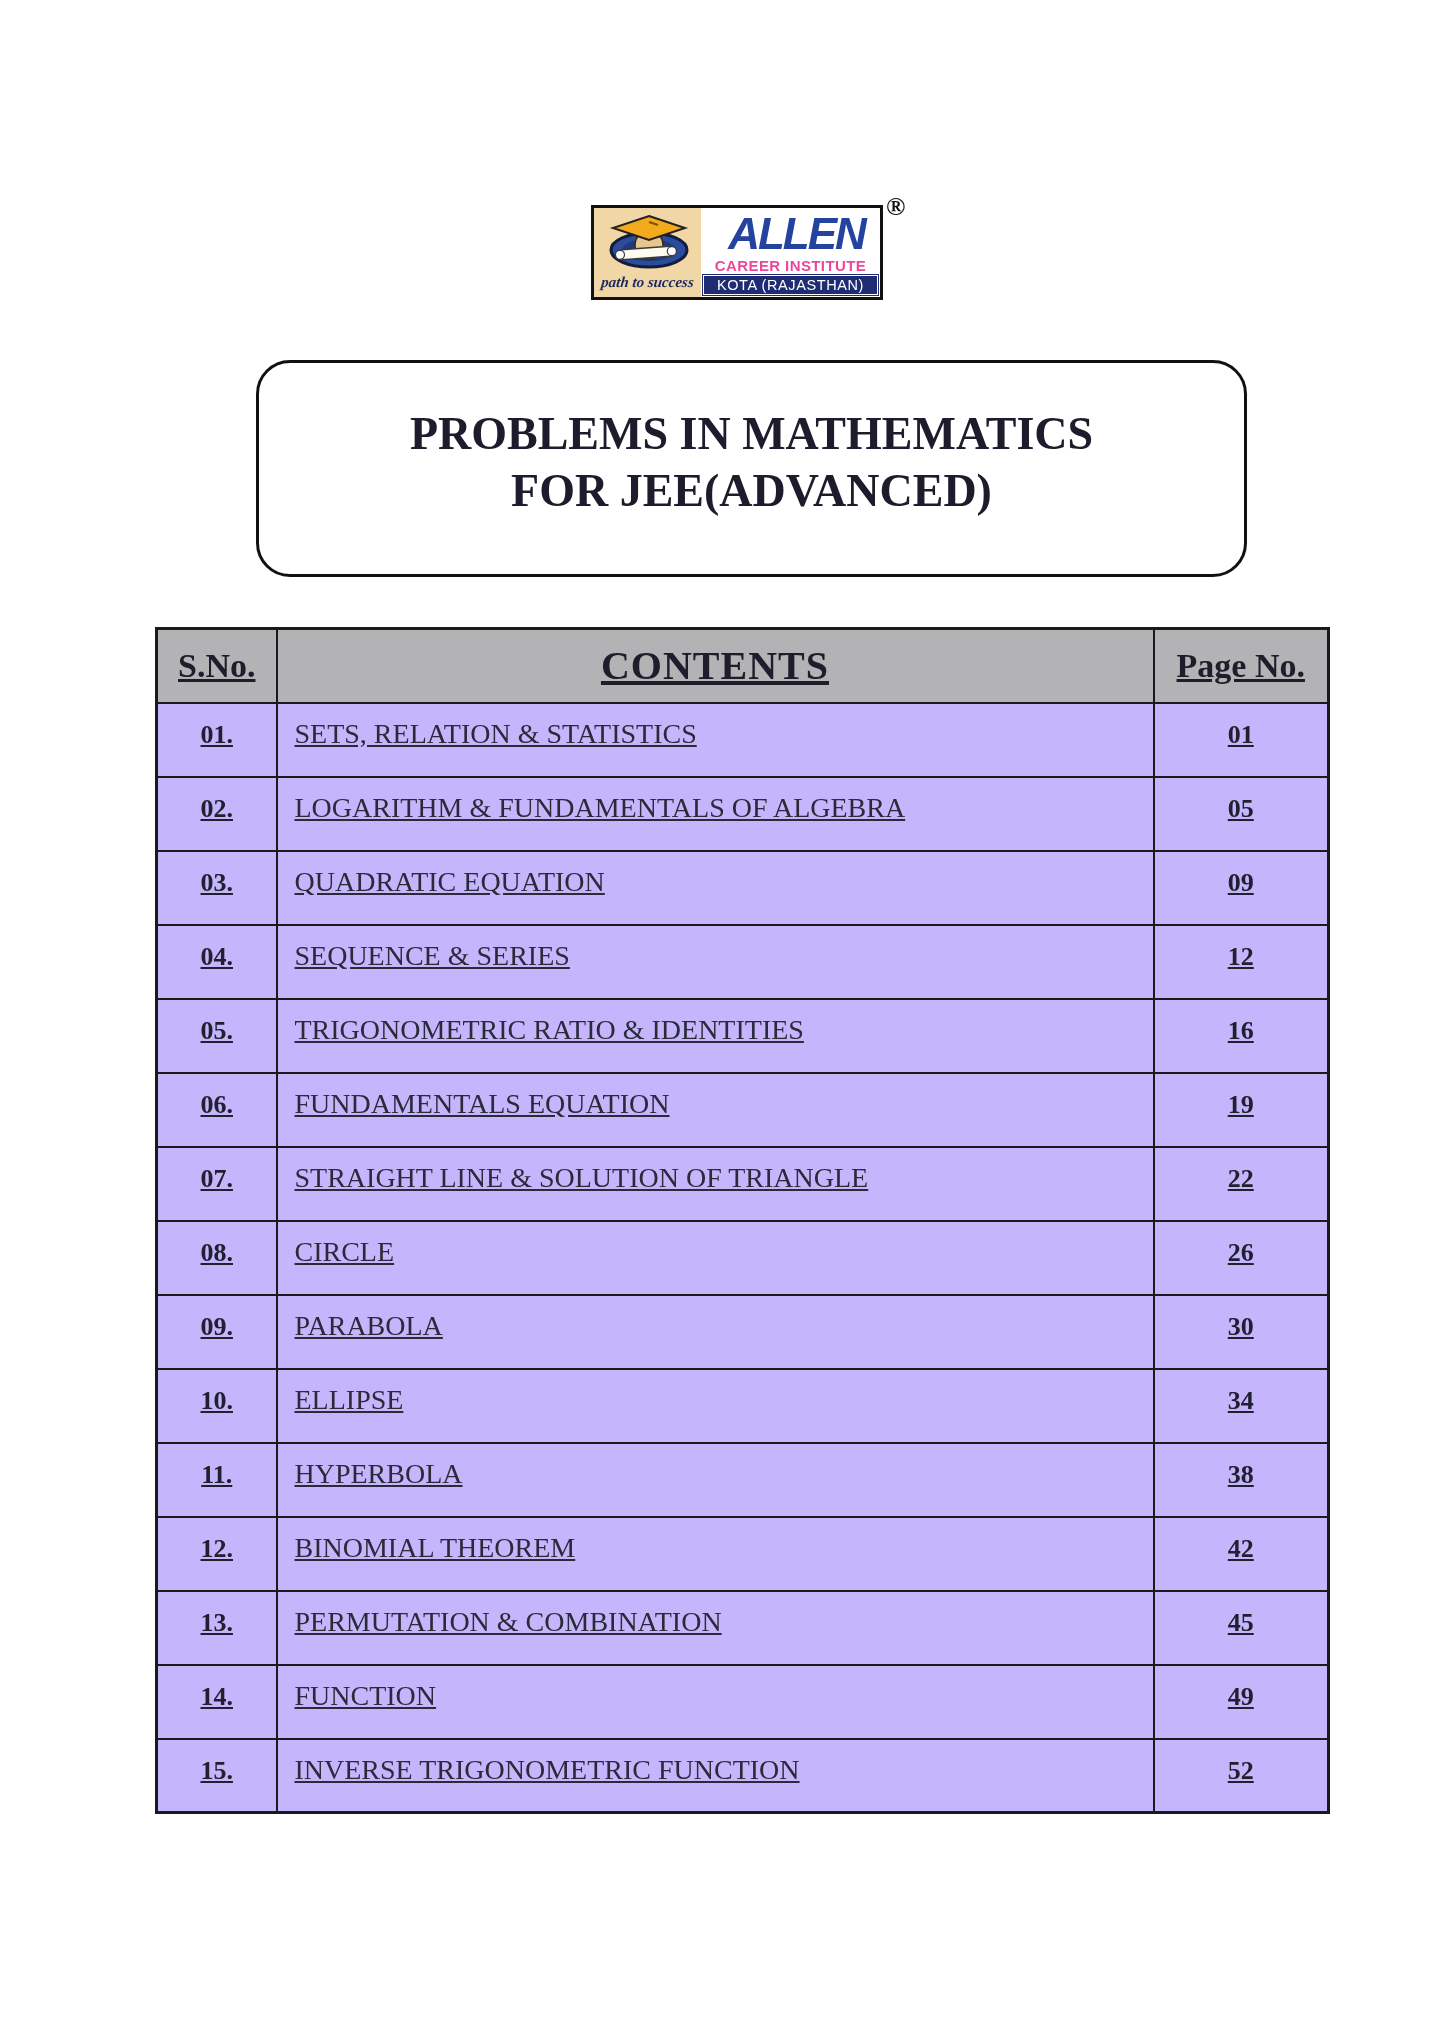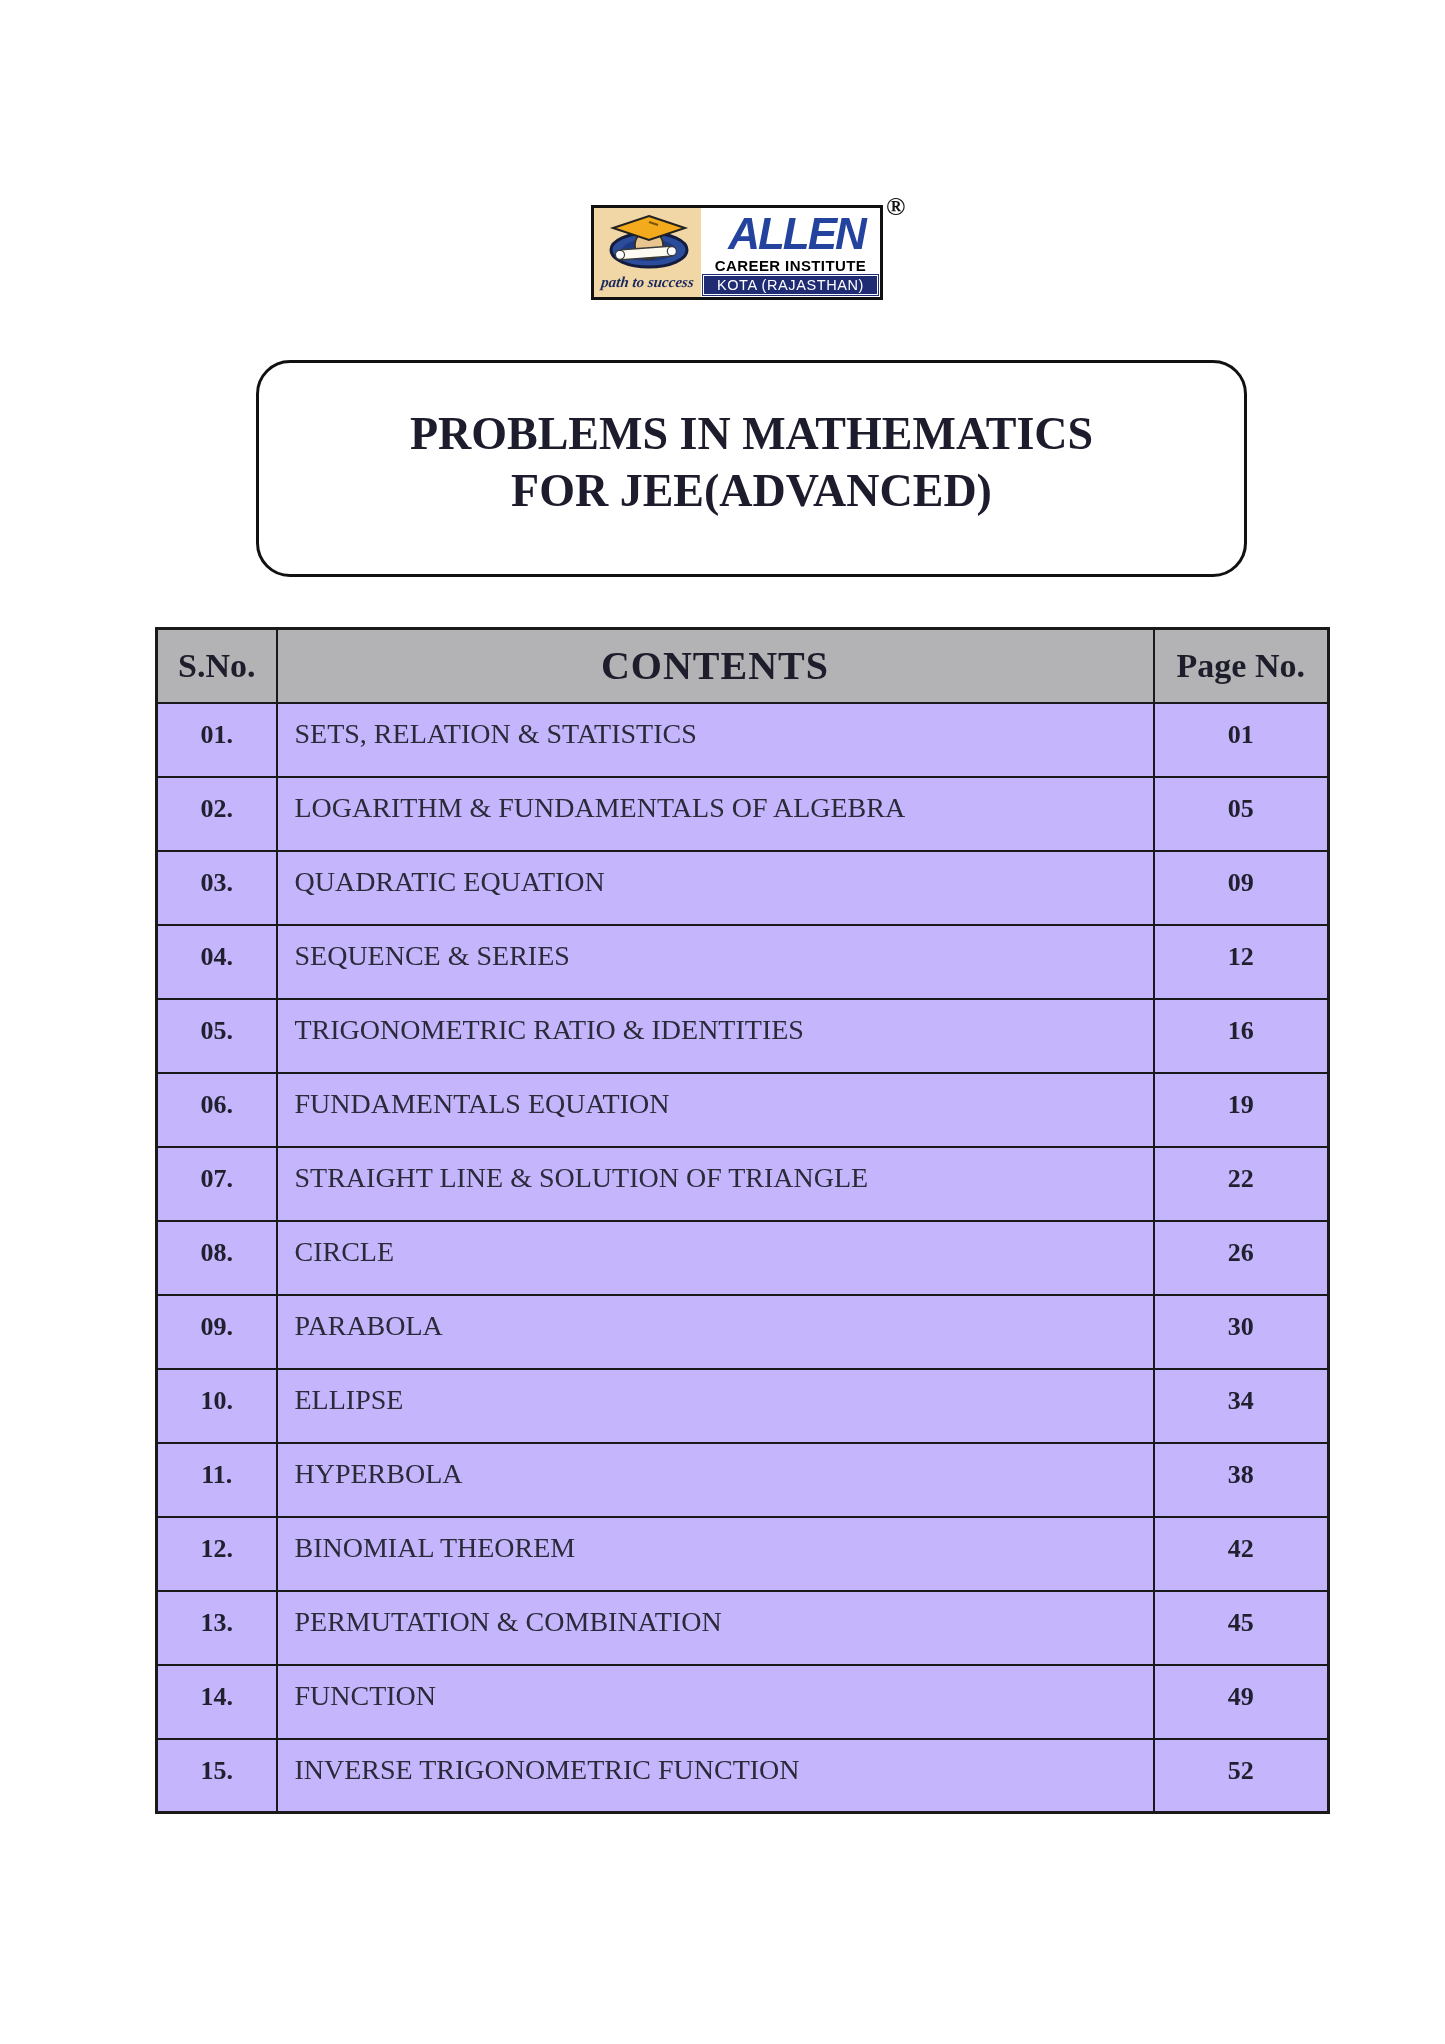--- a/index.html
+++ b/index.html
@@ -64,21 +64,21 @@
     letter-spacing:-2px;
     color:var(--brand-blue);
     padding-top:2px;
     padding-left:12px;
   }
   .logo-career{
     font-family:"Liberation Sans", sans-serif;
     font-weight:700;
     font-size:15px;line-height:17px;
     letter-spacing:.4px;
-    color:#000000;
+    color:#ec4899;
     text-align:center;
     white-space:nowrap;
   }
   .logo-kota{
     margin:1px 2px 2px 2px;
     background:var(--navy-bar);
     border:1px solid #fff;
     outline:1px solid var(--navy-bar);
     color:#fff;
     font-family:"Liberation Sans", sans-serif;
@@ -116,20 +116,21 @@
   
   table.toc{
     position:absolute;left:155px;top:627px;
     width:1172px;
     border-collapse:collapse;
     table-layout:fixed;
     background:#fff;
   }
   table.toc th, table.toc td{
     border:2px solid var(--border-dark);
+    text-decoration:underline;
   }
   table.toc{border:3px solid var(--border-dark);}
   col.c-sno{width:120px;}
   col.c-title{width:877px;}
   col.c-page{width:175px;}
   th{
     background:var(--header-bg);
     height:74px;
     color:#1d1d2b;
     font-family:"Liberation Serif", serif;

